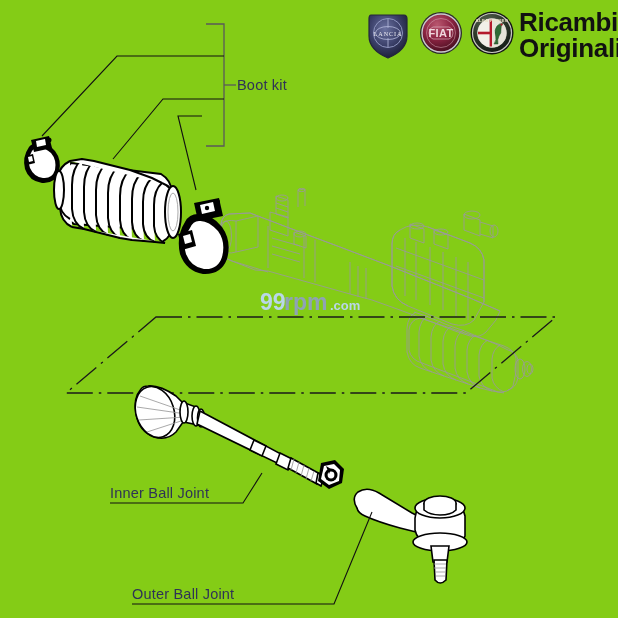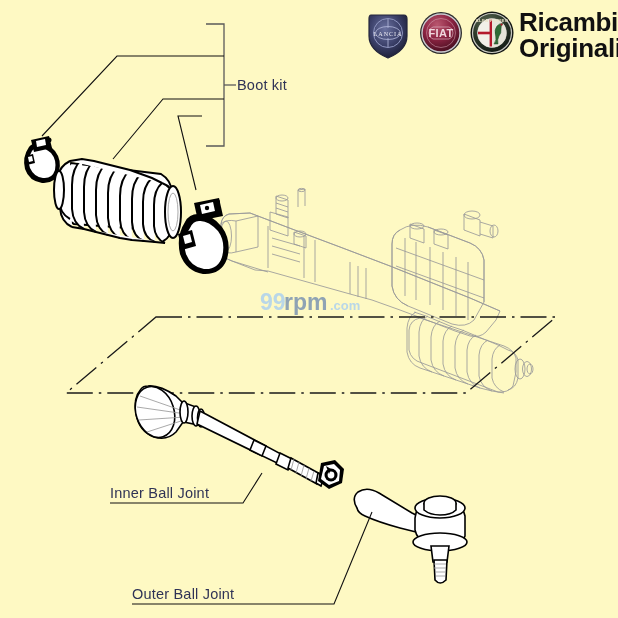--- a/index.html
+++ b/index.html
@@ -7,21 +7,21 @@
     padding: 0;
     background: #ffffff;
   }
   body {
     font-family: "Liberation Sans", sans-serif;
   }
   #page {
     position: relative;
     width: 618px;
     height: 618px;
-    background: #fef9c3;
+    background: #84cc16;
     overflow: hidden;
   }
   #diagram {
     position: absolute;
     left: 0;
     top: 0;
     width: 618px;
     height: 618px;
   }
   .label-text {

